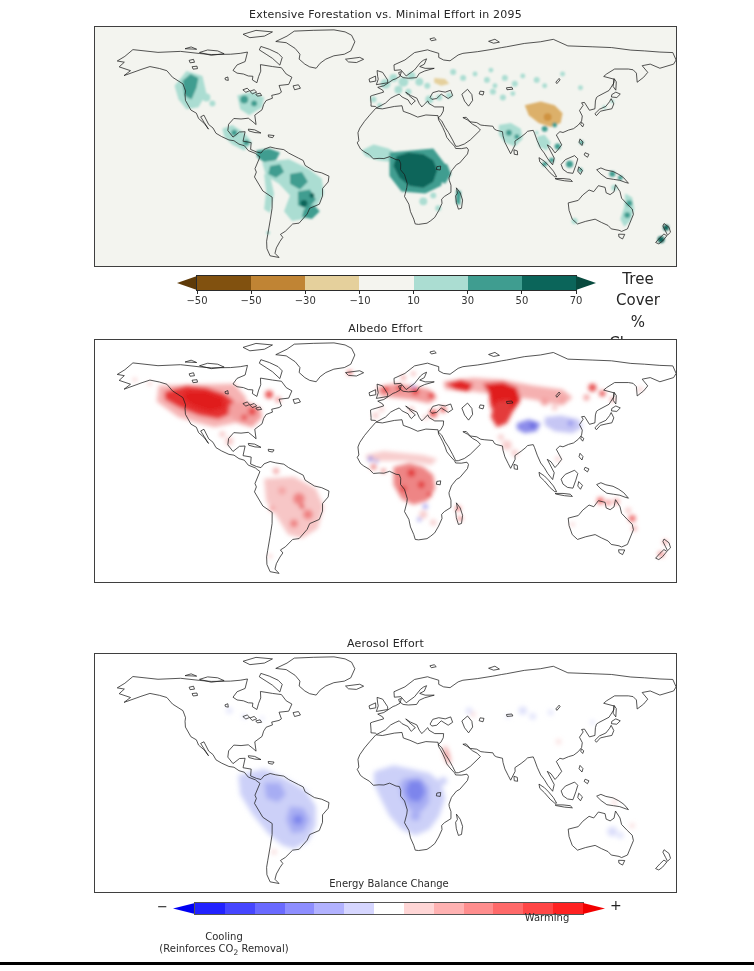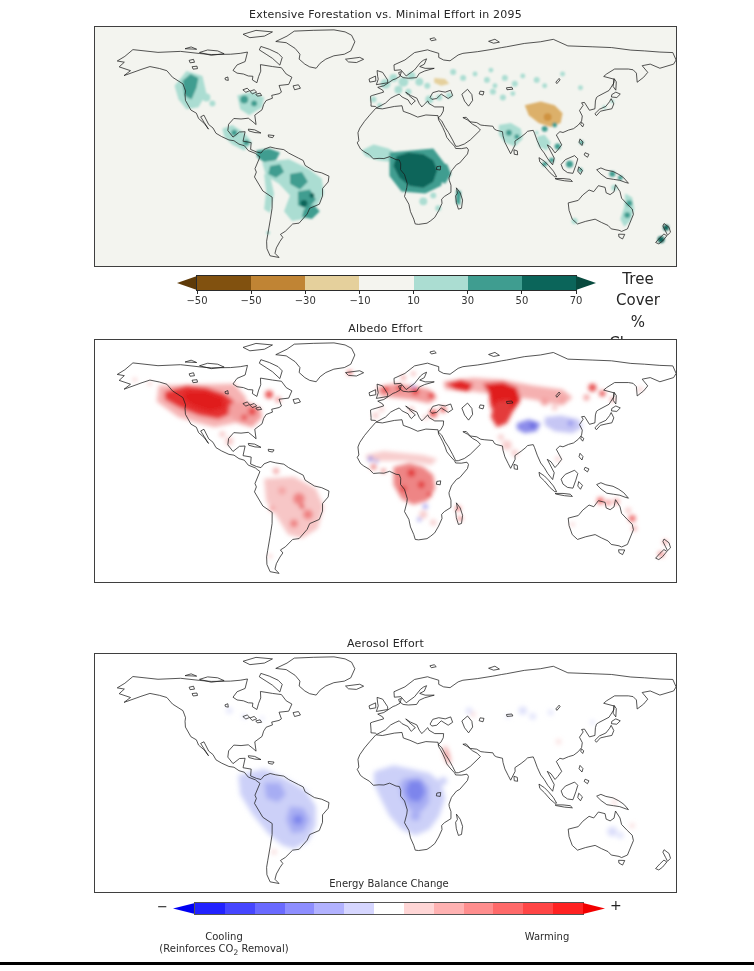--- a/index.html
+++ b/index.html
@@ -335,17 +335,17 @@
   <div class="abs tipR" style="background: rgb(242, 0, 0);"></div>
 </div>
 <span class="abs endlab" style="left:610px;top:897px;font-size:14px;">+</span>
 
 <div class="abs blab" style="left:259px;top:878px;width:260px;">Energy Balance Change</div>
 
 <div class="abs blab" style="left:104px;top:931px;width:240px;">
   <div>Cooling</div>
   <div><span>(Reinforces CO</span><sub>2</sub><span> Removal)</span></div>
 </div>
-<div class="abs blab" style="left:427px;top:931px;width:240px;">
+<div class="abs blab" style="left:427px;top:912px;width:240px;">
   <div>Warming</div>
 </div>
 
 <div class="abs rule"></div>
 
 </body></html>

